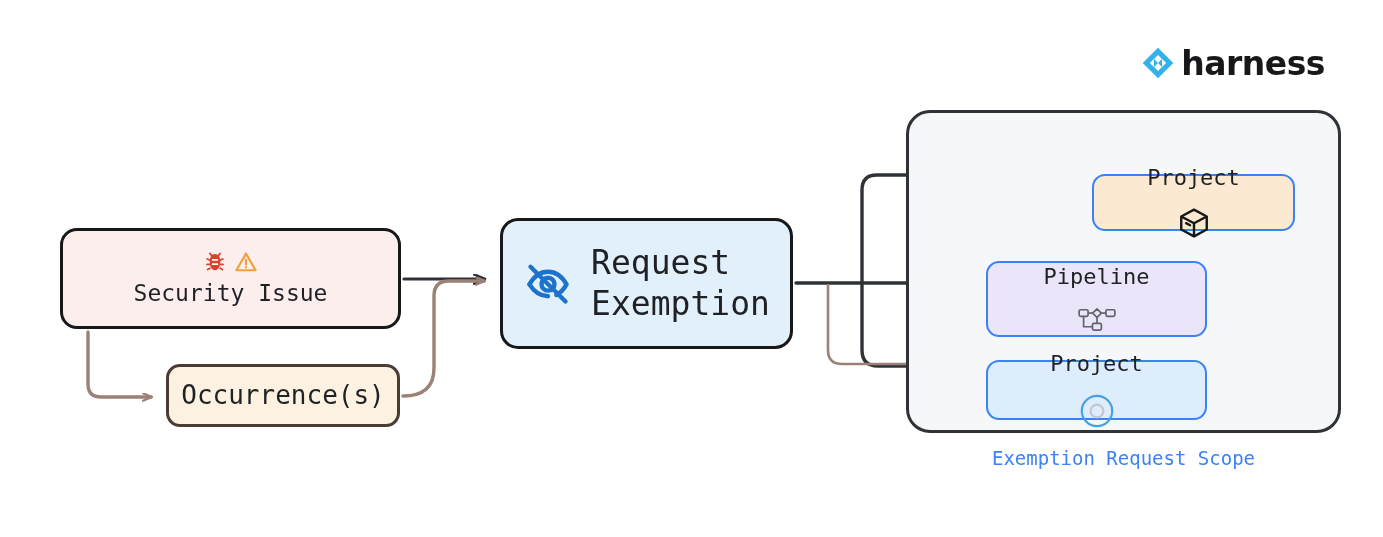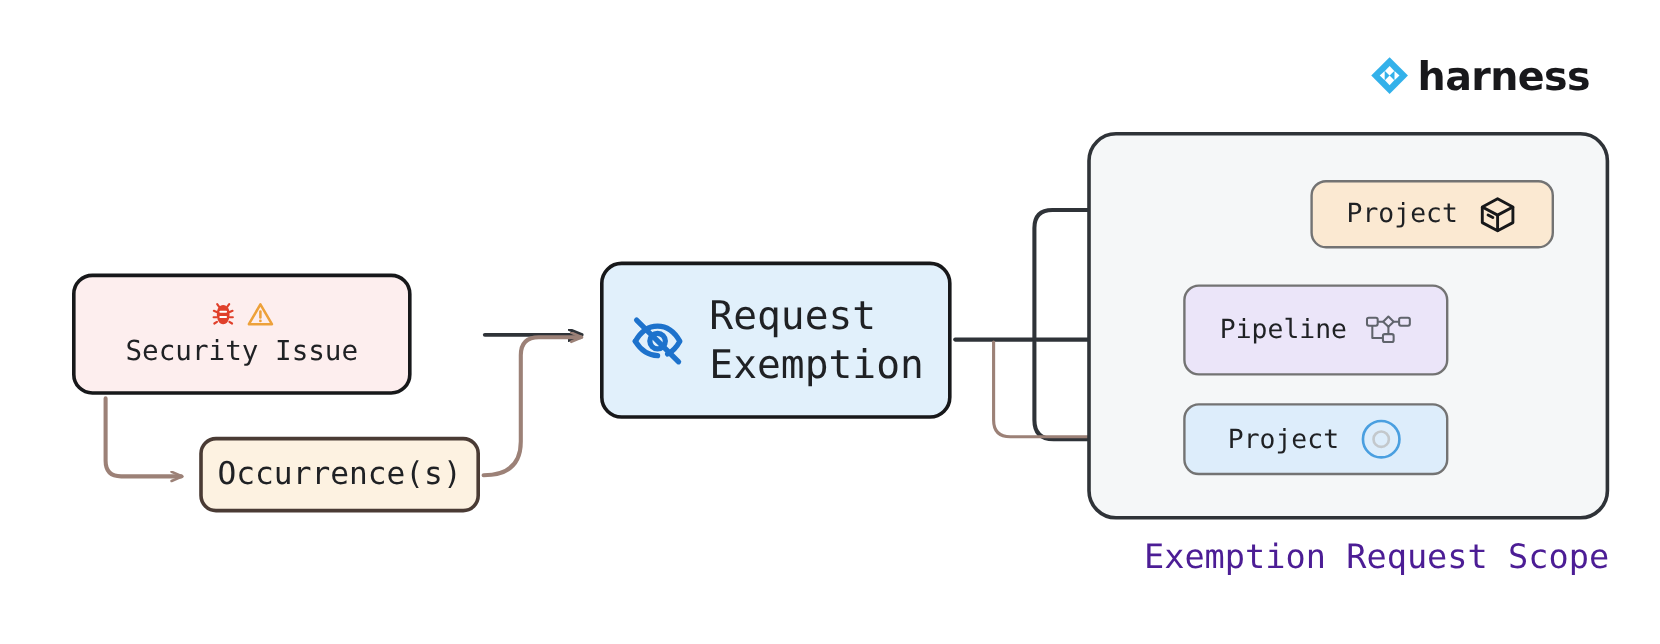--- a/index.html
+++ b/index.html
@@ -59,21 +59,21 @@
   }
   .node .label {
     font-family: "DejaVu Sans Mono", "Liberation Mono", monospace;
     color: #1f2124;
     white-space: pre;
     line-height: 1.24;
   }
 
   
   #node-security {
-    left: 60px; top: 228px; width: 283px; height: 101px;
+    left: 60px; top: 228px; width: 341px; height: 101px;
     background: #fdeeee;
     border: 3px solid #17181a;
     border-radius: 17px;
     gap: 4px;
   }
   #node-security .icons {
     display: flex; align-items: center; justify-content: center; gap: 7px;
     height: 26px;
   }
   #node-security .label { font-size: 23px; }
@@ -103,38 +103,39 @@
     position: absolute;
     left: 906px; top: 110px; width: 435px; height: 323px;
     background: #f5f7f8;
     border: 3px solid #2f3338;
     border-radius: 24px;
     box-sizing: border-box;
   }
   #scope-label {
     position: absolute;
     left: 906px; top: 447px; width: 435px;
-    text-align: right;
+    text-align: center;
     font-family: "DejaVu Sans Mono", "Liberation Mono", monospace;
-    font-size: 28px;
-    color: #4c1d95;
+    font-size: 19px;
+    color: #3b82f6;
     white-space: pre;
   }
 
   
   .scope-node {
     position: absolute;
     box-sizing: border-box;
     display: flex;
-    flex-direction: row;
+    flex-direction: column;
     align-items: center;
     justify-content: center;
     gap: 16px;
     border-radius: 13px;
-    border: 2px solid #737373;
+    border: 2px solid #3b82f6;
+    margin-top: 24px;
   }
   .scope-node .label {
     font-family: "DejaVu Sans Mono", "Liberation Mono", monospace;
     font-size: 22px;
     color: #1f2124;
     white-space: pre;
   }
   #node-project {
     left: 1092px; top: 150px; width: 203px; height: 57px;
     background: #fbe9d2;

